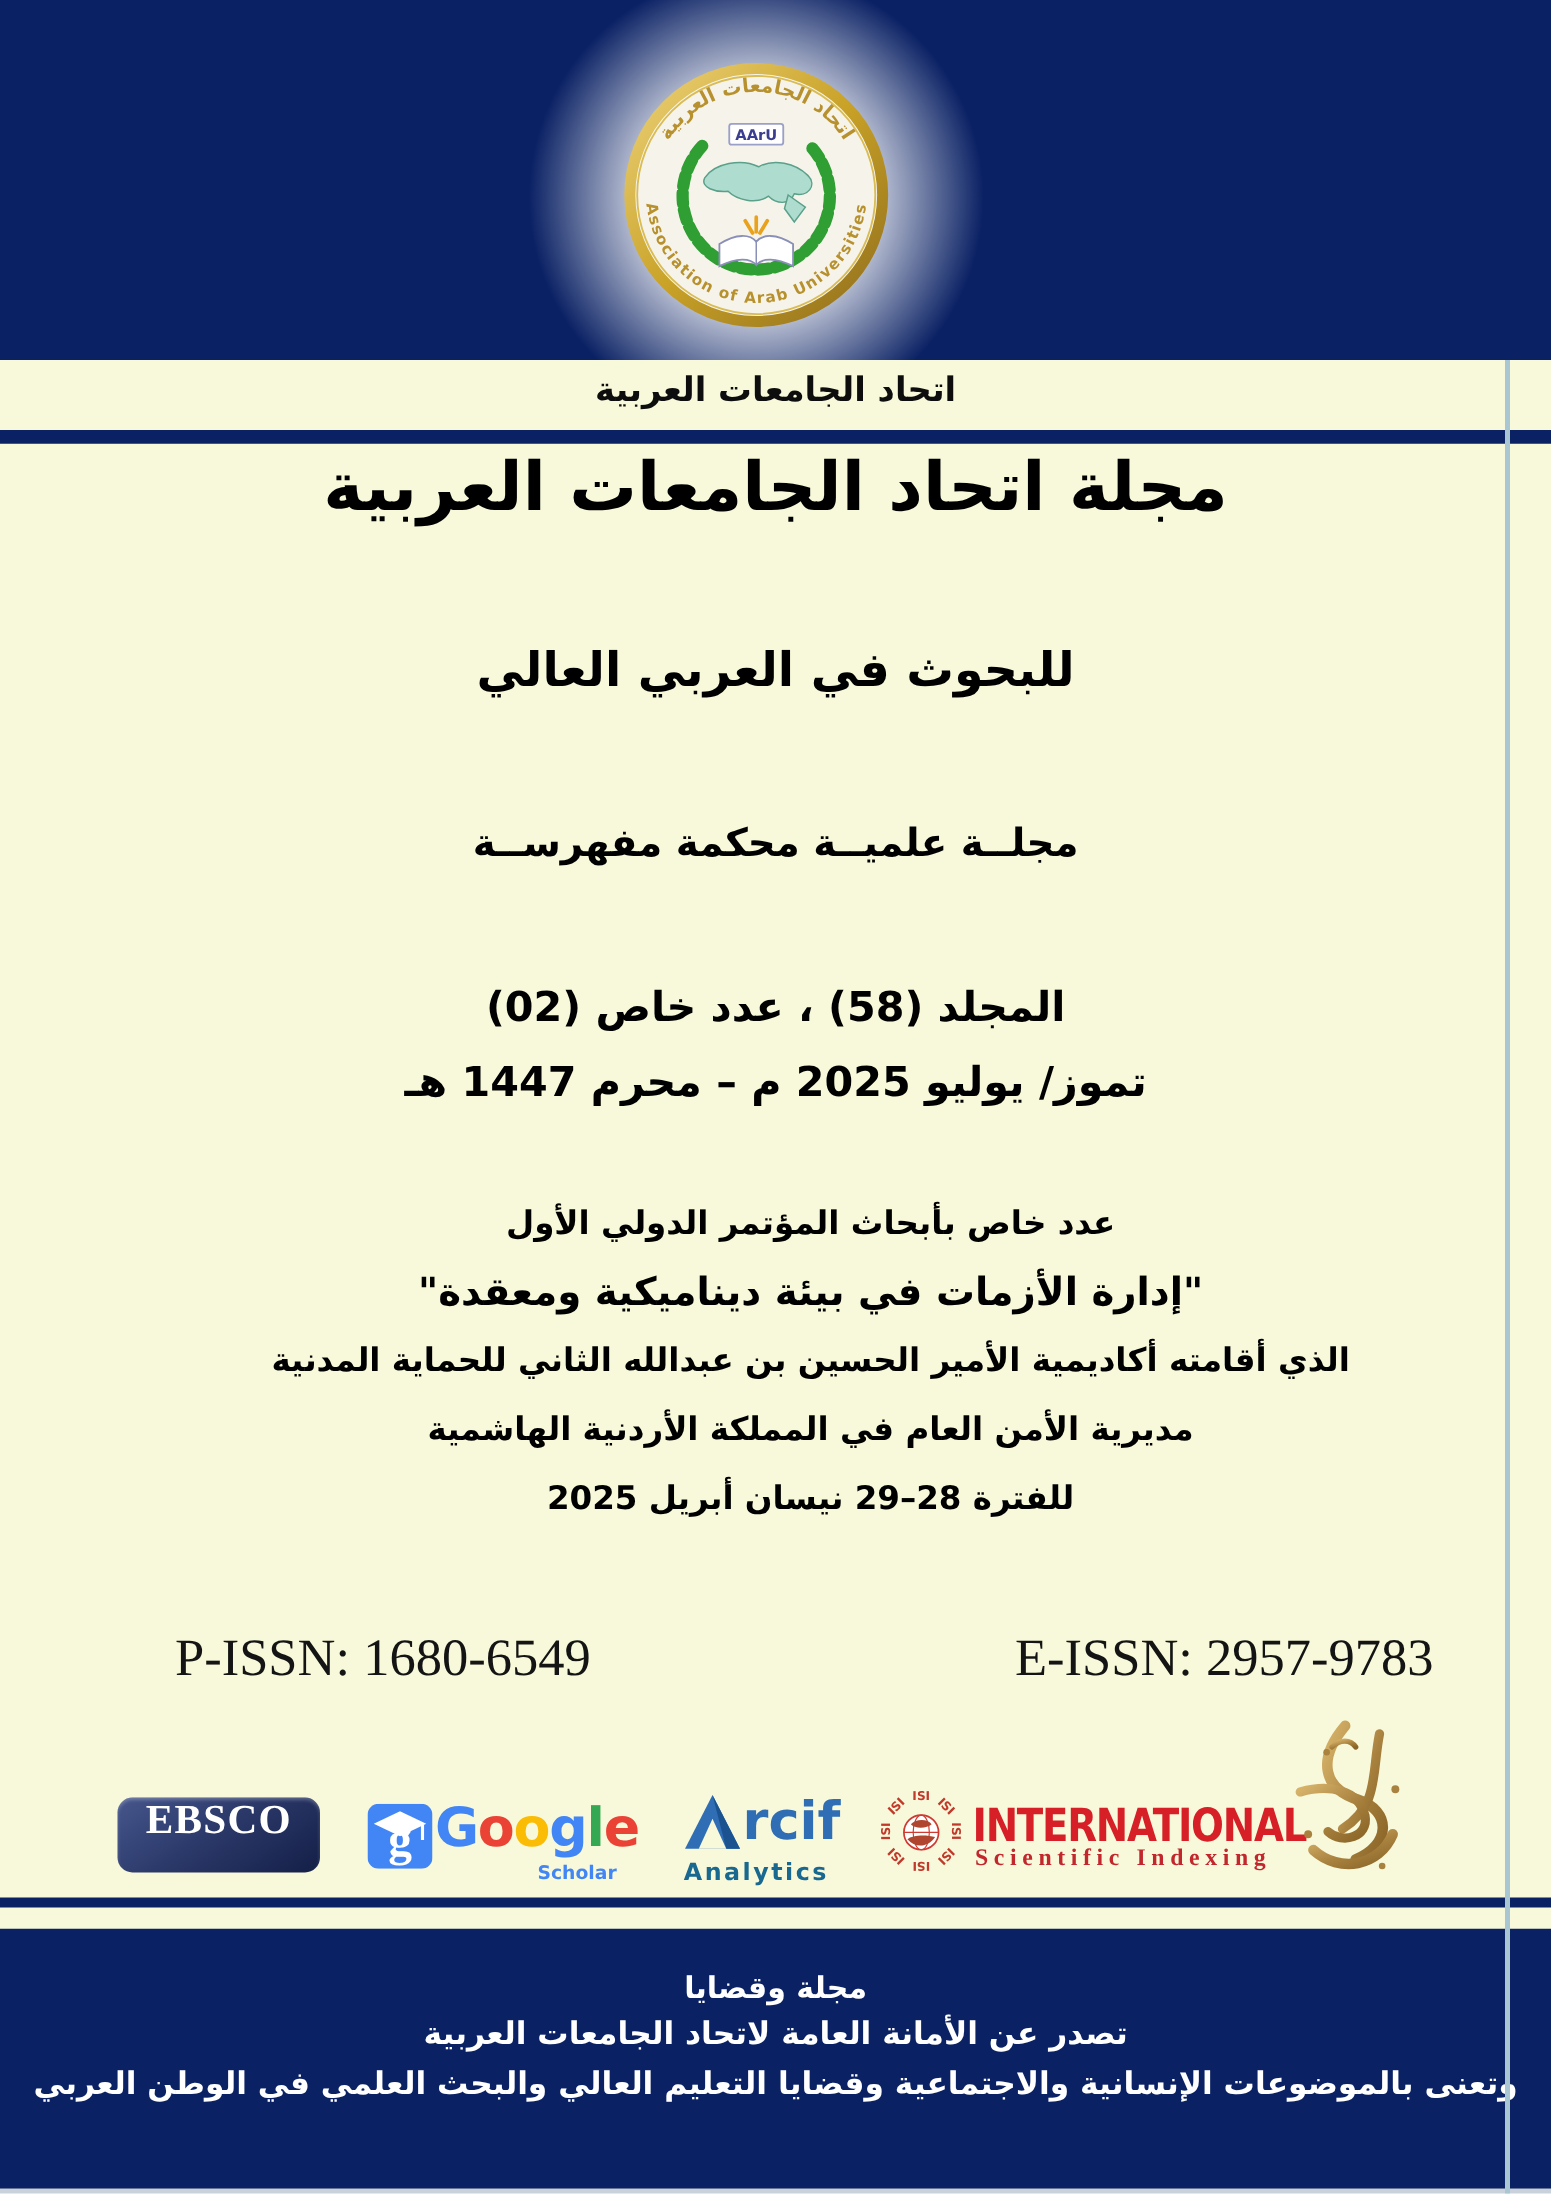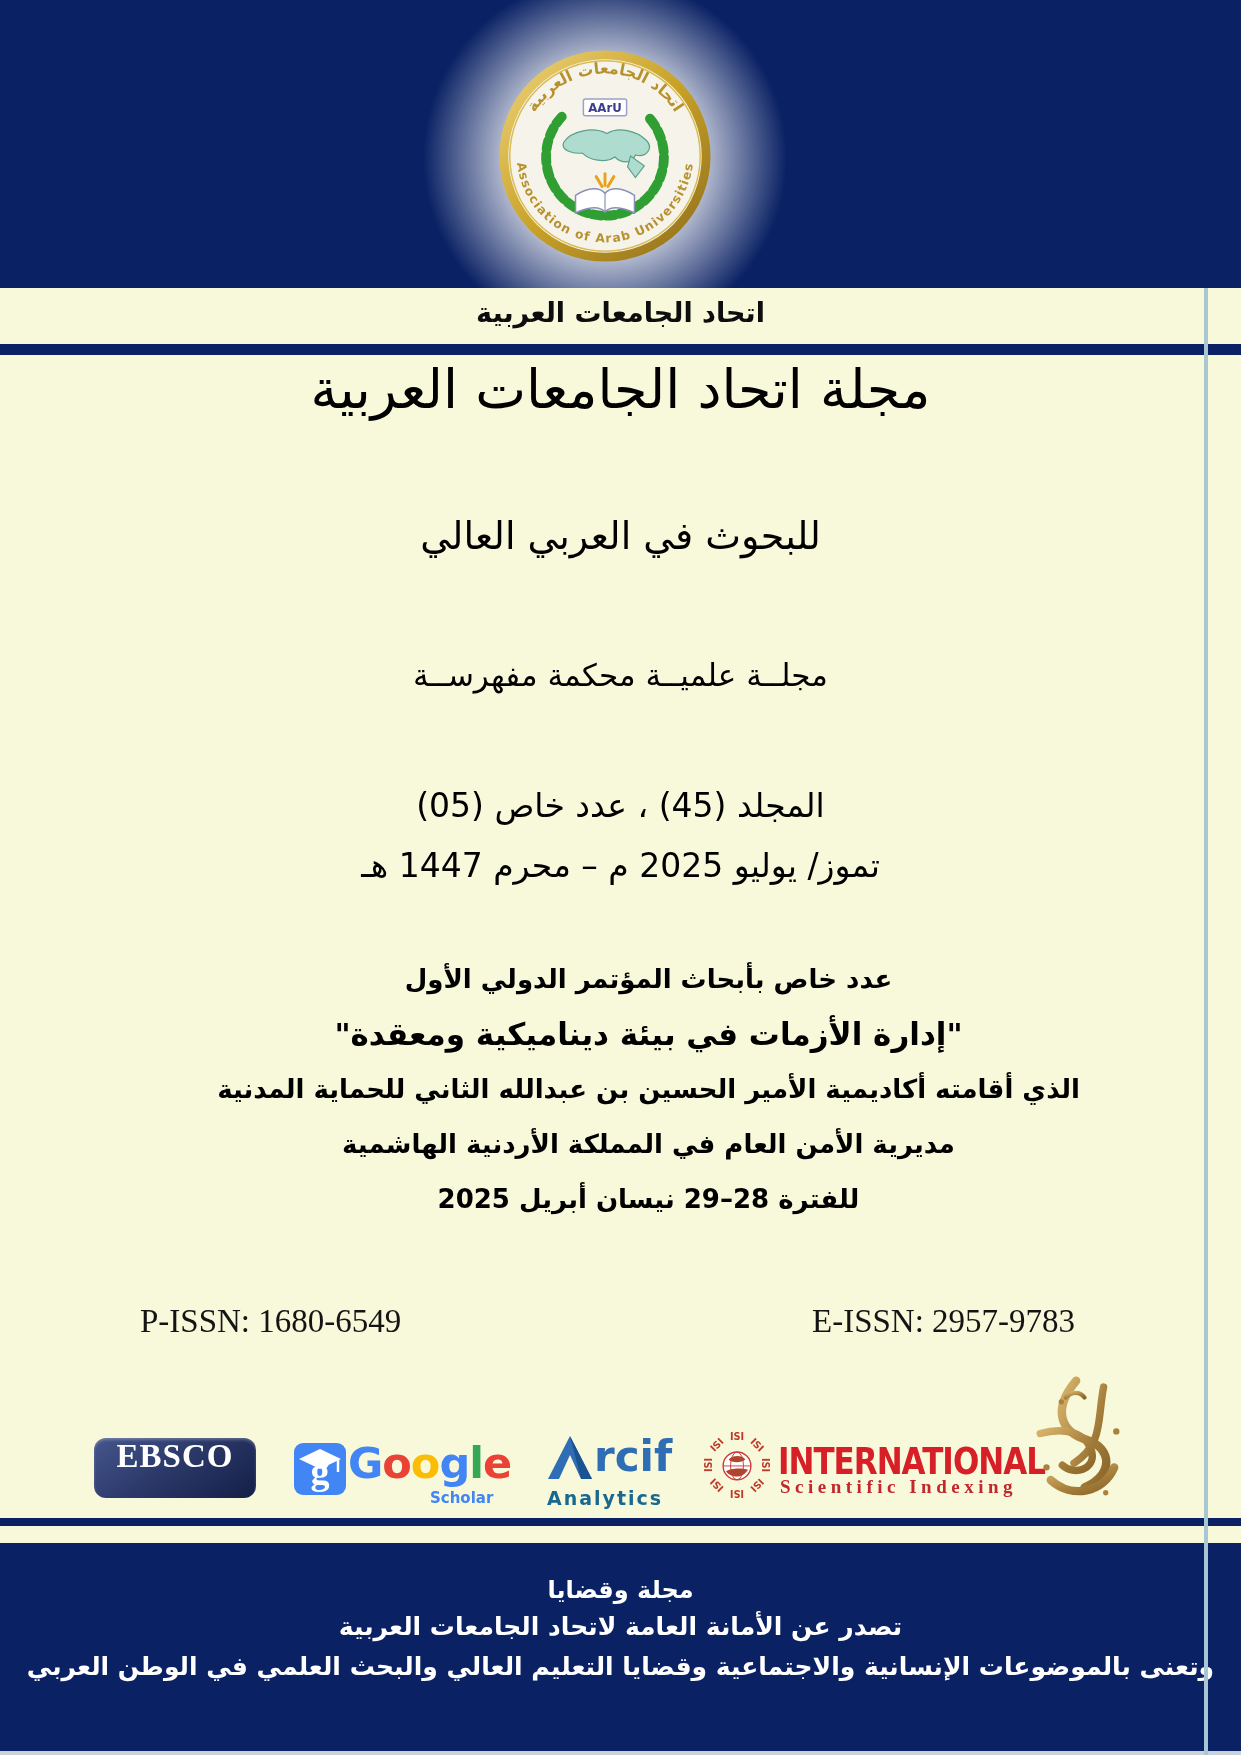--- a/index.html
+++ b/index.html
@@ -9,32 +9,32 @@
   .header{position:absolute;left:0;top:0;width:100%;height:288px;
           background:radial-gradient(circle at 605px 158px,rgba(255,255,255,0.98) 0px,
                      rgba(255,255,255,0.88) 80px,rgba(255,255,255,0) 182px),#0a2164;}
   .seal{position:absolute;left:497px;top:48px;width:216px;height:216px;}
   .org-banner{position:absolute;top:297px;left:0;width:100%;text-align:center;direction:rtl;
               font-size:27px;font-weight:bold;color:#0d0d0d;}
   .rule{position:absolute;left:0;width:100%;background:#0a2164;}
   .rule-top{top:344px;height:11px;}
   .rule-bottom{top:1518px;height:8px;}
   
-  .ar{direction:rtl;text-align:center;color:#000;font-weight:normal;left:0;width:100%;position:absolute;margin:0;}
+  .ar{direction:rtl;text-align:center;color:#000;font-weight:bold;left:0;width:100%;position:absolute;margin:0;}
   .title{top:358px;font-size:54px;}
   .subtitle{top:514px;font-size:38px;}
   .indexing{top:657px;font-size:31px;}
   .volume{top:786px;font-size:33px;}
   .dateline{top:846px;font-size:33px;}
   .conference{position:absolute;top:952px;left:0;width:100%;text-align:center;direction:rtl;padding-left:28px;}
   .conference .line{font-size:26px;font-weight:bold;line-height:55px;color:#000;}
   .conference .line.quote{font-size:31px;}
   
   .issn{position:absolute;top:1303px;font-family:"Liberation Serif","DejaVu Serif",serif;
-        font-size:33px;color:#141414;white-space:nowrap;}
+        font-size:42px;color:#141414;white-space:nowrap;}
   .issn-p{left:140px;}
   .issn-e{left:812px;}
   
   .ebsco{position:absolute;left:94px;top:1438px;width:162px;height:60px;border-radius:12px;
          background:linear-gradient(145deg,#46568c 0%,#2c3a6b 45%,#141f47 100%);
          display:flex;align-items:flex-start;justify-content:center;box-shadow:inset 0 2px 3px rgba(255,255,255,0.25);}
   .ebsco span{font-family:"Liberation Serif",serif;font-weight:bold;font-size:33px;color:#ffffff;letter-spacing:1px;}
   .gs-icon{position:absolute;left:294px;top:1443px;width:52px;height:52px;}
   .google-word{position:absolute;left:348px;top:1438px;font-size:43px;font-weight:600;letter-spacing:-1px;white-space:nowrap;}
   .gs-label{position:absolute;left:430px;top:1489px;font-size:15px;font-weight:600;color:#4285F4;}
@@ -96,21 +96,21 @@
       <line x1="110" y1="148" x2="110" y2="167" stroke="#8a8fb8" stroke-width="1.2"></line>
     </svg>
   </div>
 
   <div class="org-banner">اتحاد الجامعات العربية</div>
   <div class="rule rule-top"></div>
 
   <h1 class="ar title">مجلة اتحاد الجامعات العربية</h1>
   <h2 class="ar subtitle">للبحوث في العربي العالي</h2>
   <div class="ar indexing">مجلــة علميــة محكمة مفهرســة</div>
-  <div class="ar volume">المجلد (45) ، عدد خاص (05)</div>
+  <div class="ar volume">المجلد (58) ، عدد خاص (02)</div>
   <div class="ar dateline">تموز/ يوليو 2025 م – محرم 1447 هـ</div>
 
   <div class="conference">
     <div class="line">عدد خاص بأبحاث المؤتمر الدولي الأول</div>
     <div class="line quote">"إدارة الأزمات في بيئة ديناميكية ومعقدة"</div>
     <div class="line">الذي أقامته أكاديمية الأمير الحسين بن عبدالله الثاني للحماية المدنية</div>
     <div class="line">مديرية الأمن العام في المملكة الأردنية الهاشمية</div>
     <div class="line">للفترة 28–29 نيسان أبريل 2025</div>
   </div>
 

